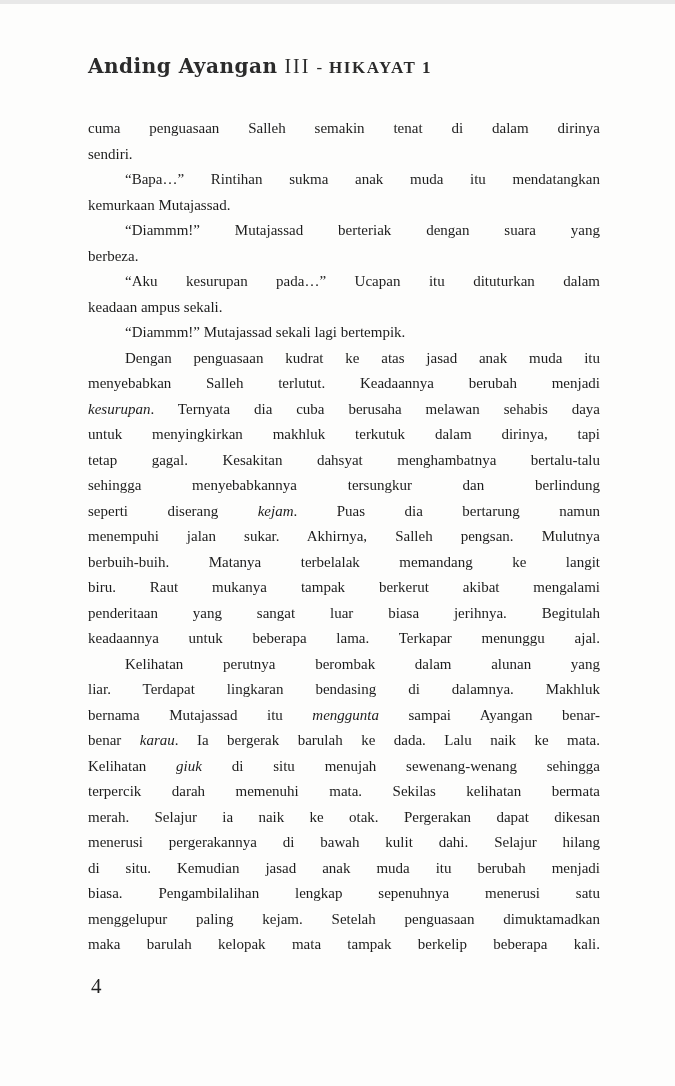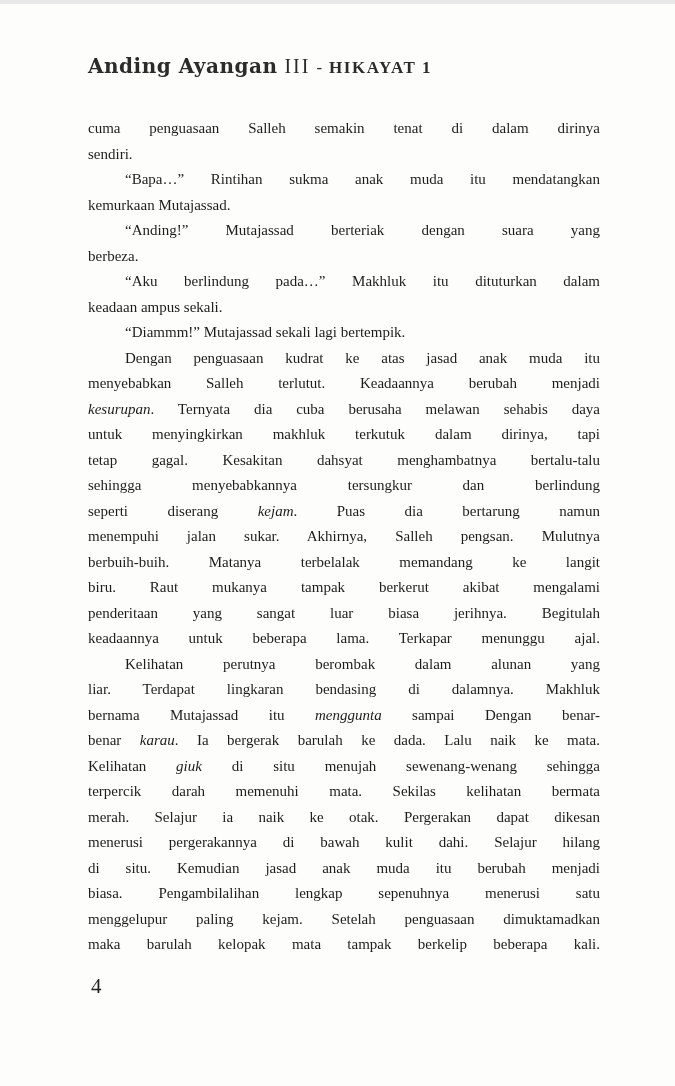--- a/index.html
+++ b/index.html
@@ -91,25 +91,25 @@
   <div class="body-text">
       <div class="para">
         <div class="line"><span>cuma penguasaan Salleh semakin tenat di dalam dirinya</span></div>
         <div class="line short"><span>sendiri.</span></div>
       </div>
       <div class="para">
         <div class="line indent"><span>“Bapa…” Rintihan sukma anak muda itu mendatangkan</span></div>
         <div class="line short"><span>kemurkaan Mutajassad.</span></div>
       </div>
       <div class="para">
-        <div class="line indent"><span>“Anding!” Mutajassad berteriak dengan suara yang</span></div>
+        <div class="line indent"><span>“Diammm!” Mutajassad berteriak dengan suara yang</span></div>
         <div class="line short"><span>berbeza.</span></div>
       </div>
       <div class="para">
-        <div class="line indent"><span>“Aku berlindung pada…” Makhluk itu dituturkan dalam</span></div>
+        <div class="line indent"><span>“Aku kesurupan pada…” Ucapan itu dituturkan dalam</span></div>
         <div class="line short"><span>keadaan ampus sekali.</span></div>
       </div>
       <div class="para">
         <div class="line short indent"><span>“Diammm!” Mutajassad sekali lagi bertempik.</span></div>
       </div>
       <div class="para">
         <div class="line indent"><span>Dengan penguasaan kudrat ke atas jasad anak muda itu</span></div>
         <div class="line"><span>menyebabkan Salleh terlutut. Keadaannya berubah menjadi</span></div>
         <div class="line"><em>kesurupan</em><span>. Ternyata dia cuba berusaha melawan sehabis daya</span></div>
         <div class="line"><span>untuk menyingkirkan makhluk terkutuk dalam dirinya, tapi</span></div>
@@ -118,21 +118,21 @@
         <div class="line"><span>seperti diserang </span><em>kejam</em><span>. Puas dia bertarung namun</span></div>
         <div class="line"><span>menempuhi jalan sukar. Akhirnya, Salleh pengsan. Mulutnya</span></div>
         <div class="line"><span>berbuih-buih. Matanya terbelalak memandang ke langit</span></div>
         <div class="line"><span>biru. Raut mukanya tampak berkerut akibat mengalami</span></div>
         <div class="line"><span>penderitaan yang sangat luar biasa jerihnya. Begitulah</span></div>
         <div class="line"><span>keadaannya untuk beberapa lama. Terkapar menunggu ajal.</span></div>
       </div>
       <div class="para">
         <div class="line indent"><span>Kelihatan perutnya berombak dalam alunan yang</span></div>
         <div class="line"><span>liar. Terdapat lingkaran bendasing di dalamnya. Makhluk</span></div>
-        <div class="line"><span>bernama Mutajassad itu </span><em>menggunta</em><span> sampai Dengan benar-</span></div>
+        <div class="line"><span>bernama Mutajassad itu </span><em>menggunta</em><span> sampai Ayangan benar-</span></div>
         <div class="line"><span>benar </span><em>karau</em><span>. Ia bergerak barulah ke dada. Lalu naik ke mata.</span></div>
         <div class="line"><span>Kelihatan </span><em>giuk</em><span> di situ menujah sewenang-wenang sehingga</span></div>
         <div class="line"><span>terpercik darah memenuhi mata. Sekilas kelihatan bermata</span></div>
         <div class="line"><span>merah. Selajur ia naik ke otak. Pergerakan dapat dikesan</span></div>
         <div class="line"><span>menerusi pergerakannya di bawah kulit dahi. Selajur hilang</span></div>
         <div class="line"><span>di situ. Kemudian jasad anak muda itu berubah menjadi</span></div>
         <div class="line"><span>biasa. Pengambilalihan lengkap sepenuhnya menerusi satu</span></div>
         <div class="line"><span>menggelupur paling kejam. Setelah penguasaan dimuktamadkan</span></div>
         <div class="line"><span>maka barulah kelopak mata tampak berkelip beberapa kali.</span></div>
       </div>

